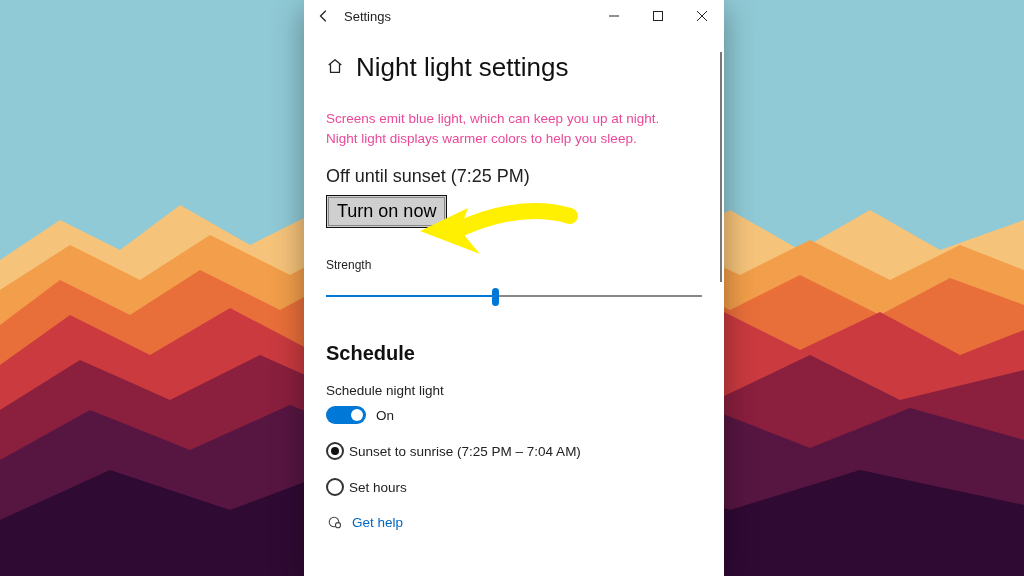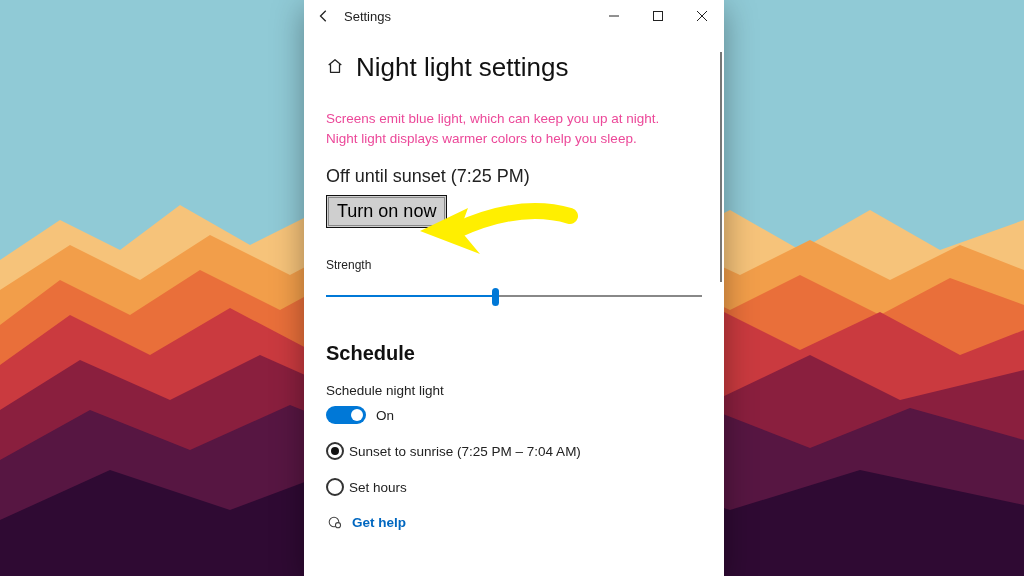--- a/index.html
+++ b/index.html
@@ -196,21 +196,20 @@
     height:8px;
     border-radius:50%;
     background:#111;
   }
   .help-row {
     display:flex;
     align-items:flex-end;
     gap:10px;
     margin-top:10px;
     font-size:13.5px;
-    font-weight:bold;
   }
   .help-link { color:#0067c0; }
   .help-icon {
     width:16px; height:16px;
     display:flex; align-items:center; justify-content:center;
   }
   .annotation {
     position:absolute;
     left:400px;
     top:196px;

